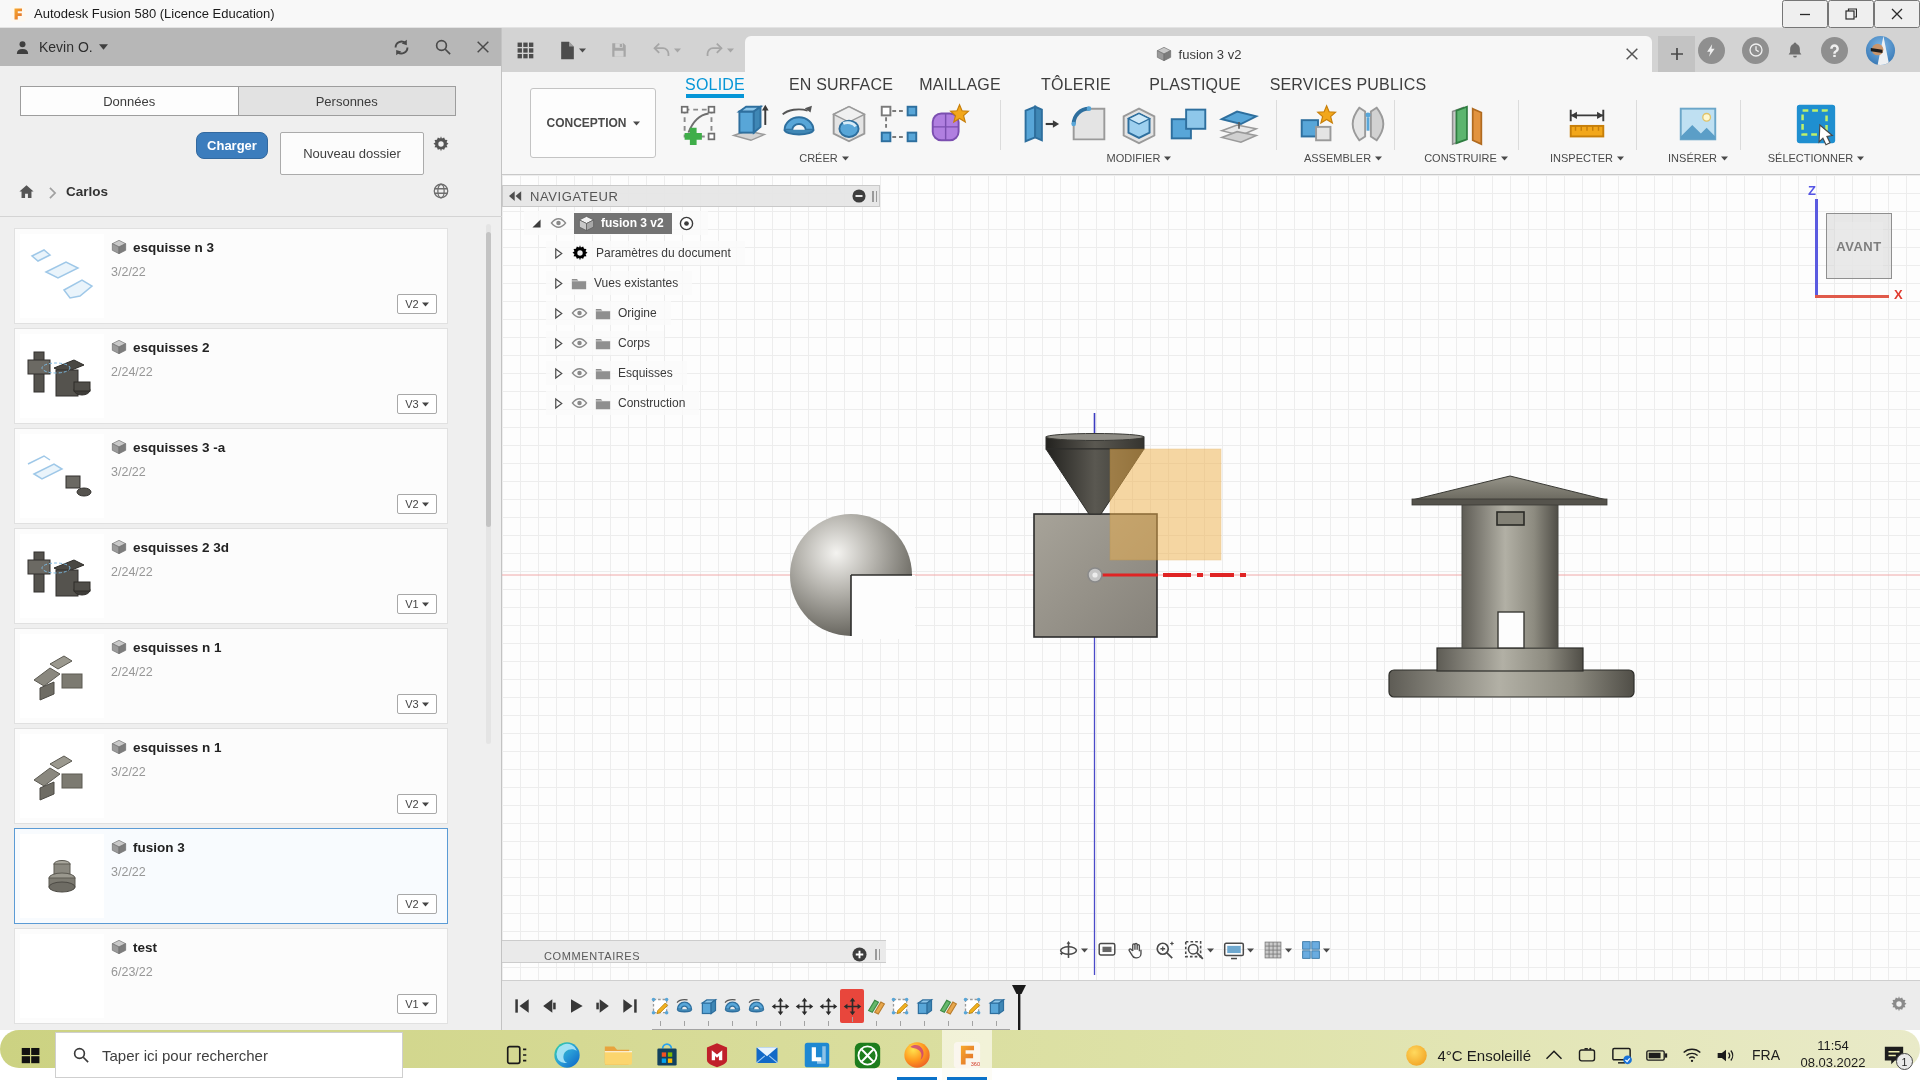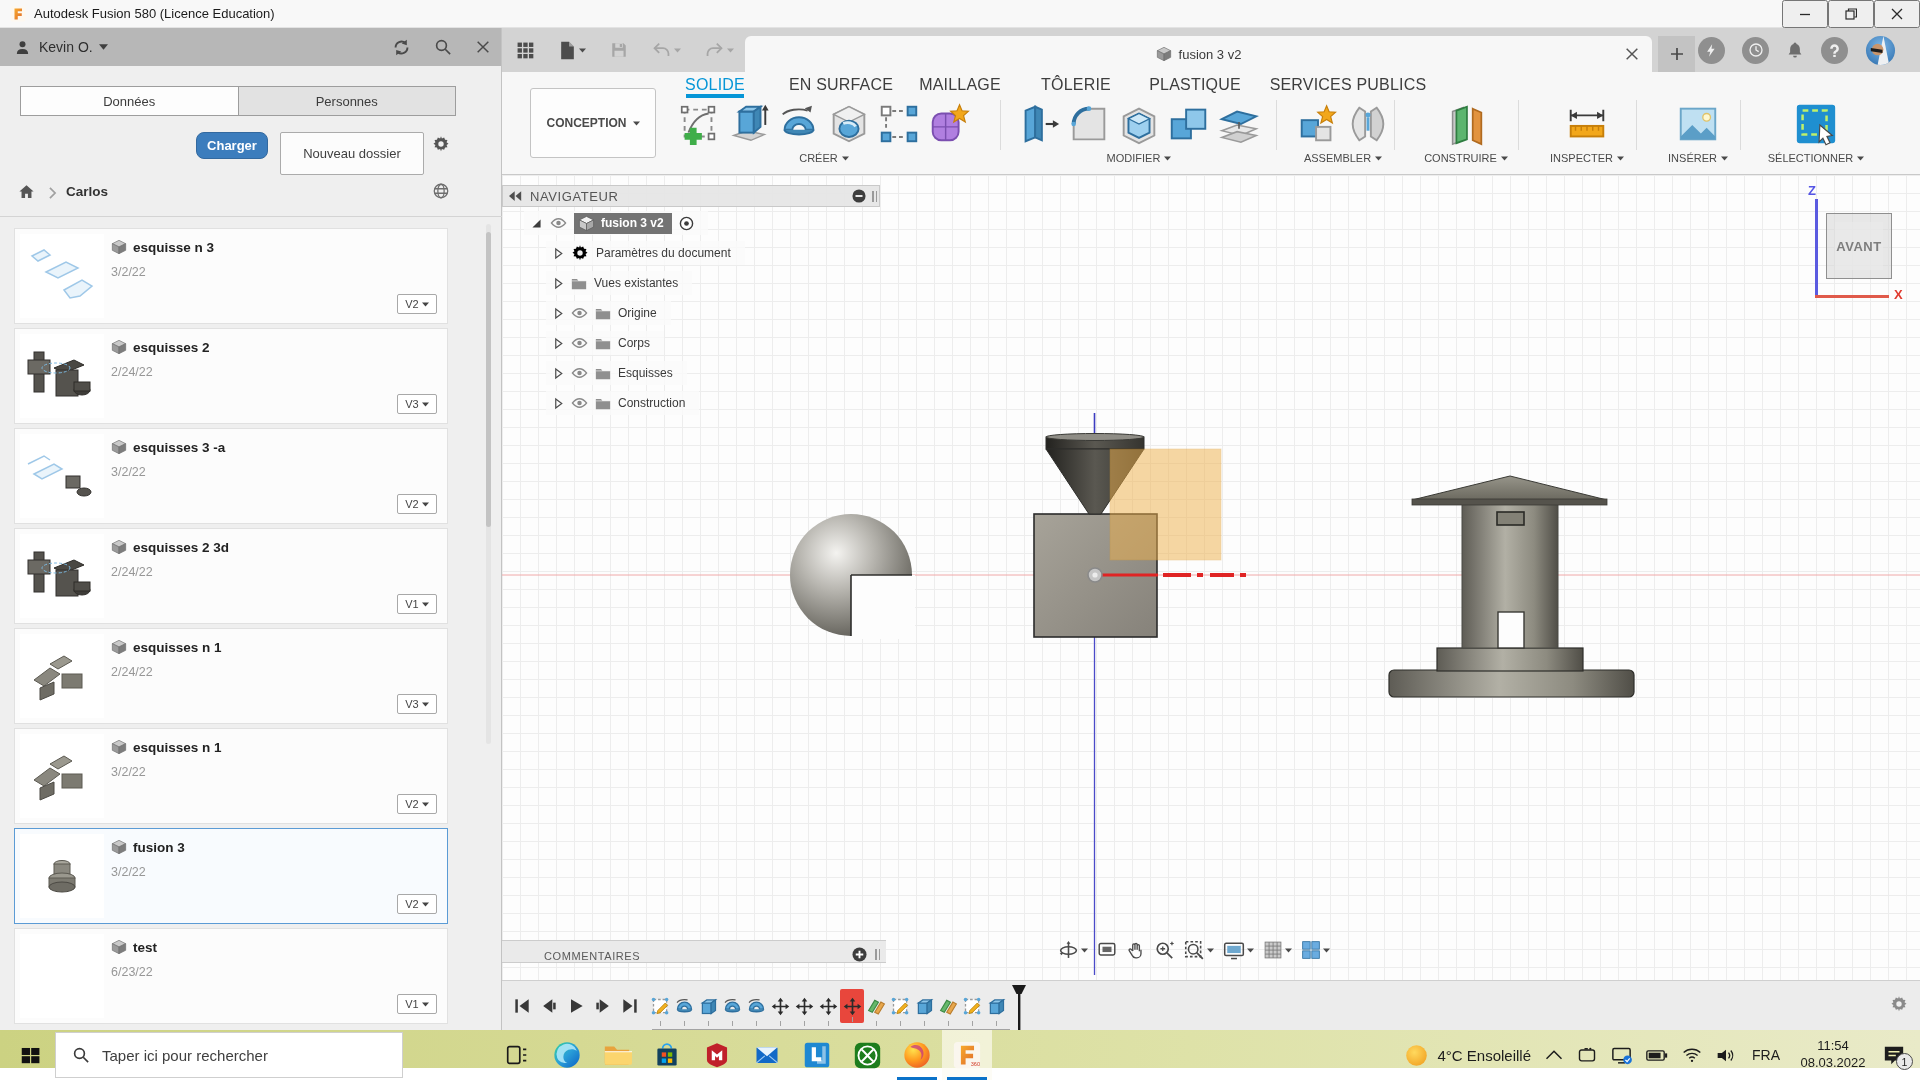--- a/index.html
+++ b/index.html
@@ -146,21 +146,21 @@
   #features { position:absolute; left:146px; top:4px; display:flex; align-items:flex-start; }
   #features .comb { position:absolute; left:4px; right:18px; bottom:1px; height:1px; background:#a3a3a3; }
   .tl-cell { position:relative; width:24px; height:42px; display:flex; align-items:center; justify-content:center; }
   .tl-cell .tick { position:absolute; left:50%; bottom:1px; width:1px; height:5px; background:#a3a3a3; }
   .tl-cell.sel { background:#e8463c; border-radius:2px; height:34px; margin-top:4px; }
   #tl-marker { position:relative; width:18px; height:46px; margin-left:2px; }
   #btn-tl-gear { position:absolute; right:12px; top:14px; color:#8a8a8a; background:none; border:none; }
 
   
   #taskbar { left:0; top:1030px; width:1920px; height:38px;
-             background:linear-gradient(90deg,#ccd282 0%,#d5d993 30%,#dee2a8 62%,#e9eac8 100%); }
+             background:linear-gradient(90deg,#ccd282 0%,#d5d993 30%,#dee2a8 62%,#e9eac8 100%);border-radius:20px; }
   #btn-start { position:absolute; left:8px; top:0; width:44px; height:50px; display:flex; align-items:center;
                justify-content:center; color:#111; background:none; border:none; }
   #search-box { position:absolute; left:55px; top:2px; width:348px; height:46px; background:#fff;
                 border:1px solid #cfcfcf; display:flex; align-items:center; }
   #search-box .mag { color:#3a3a3a; margin:0 12px 0 16px; }
   #search-box input { border:none; outline:none; background:transparent; font-size:15px; color:#333; width:270px;
                       font-family:"Liberation Sans", sans-serif; }
   #search-box input::placeholder { color:#3f3f3f; opacity:1; }
   #task-apps { position:absolute; left:492px; top:0; height:50px; display:flex; }
   .tslot { position:relative; width:50px; height:50px; display:flex; align-items:center; justify-content:center;

